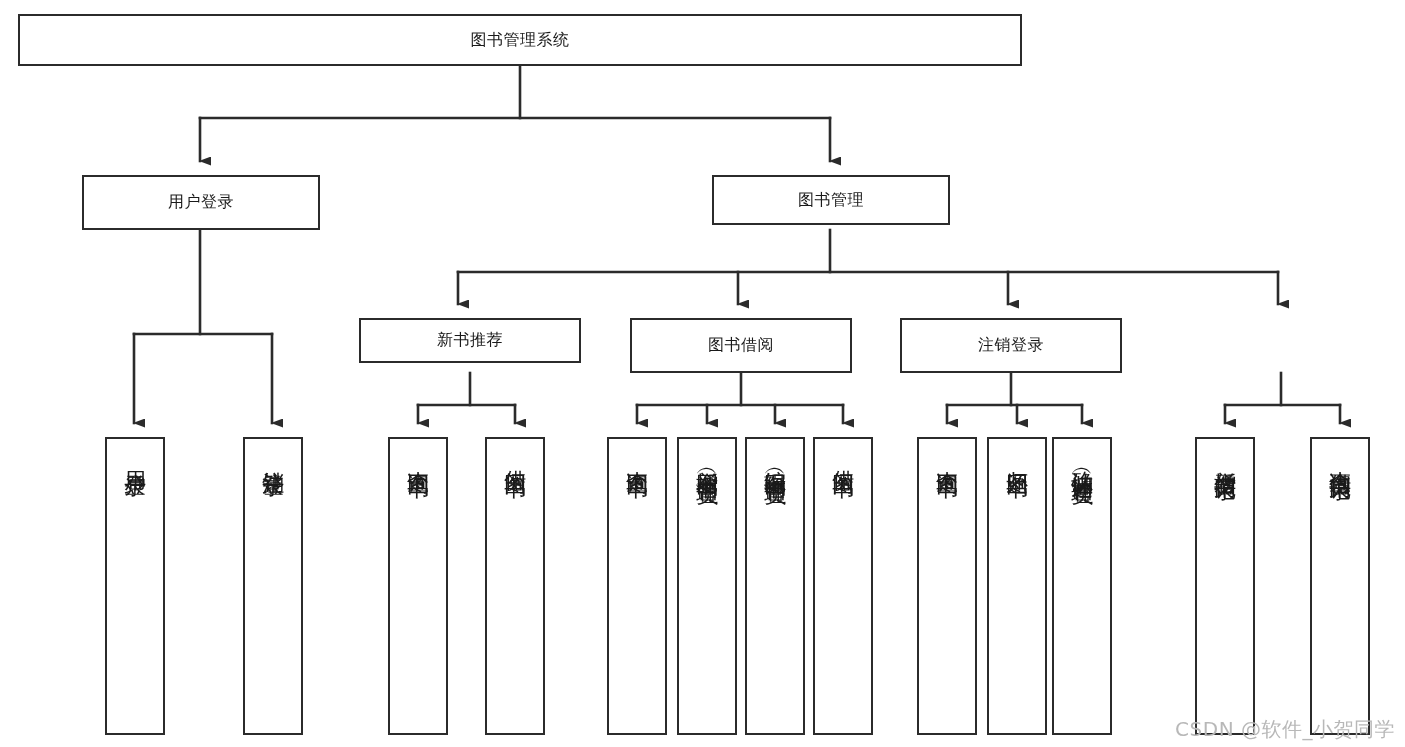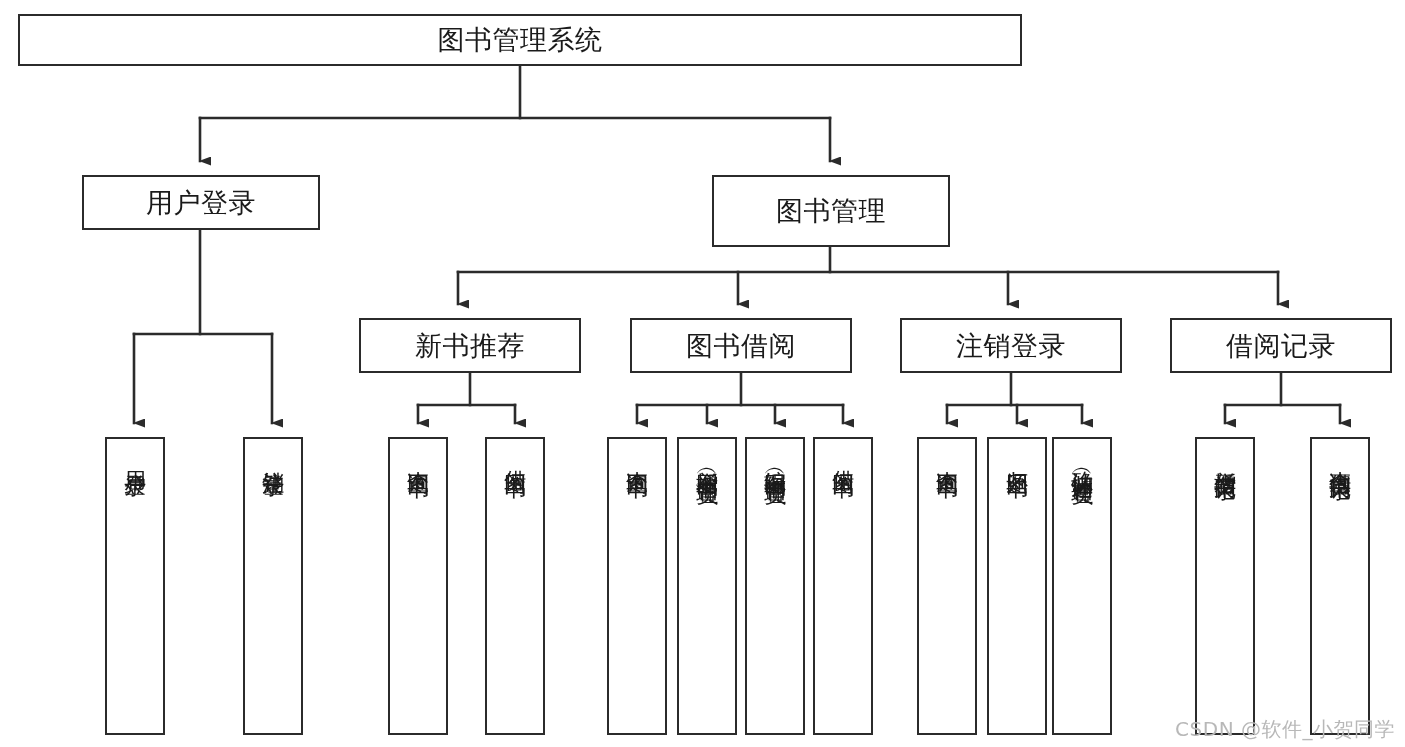--- a/index.html
+++ b/index.html
@@ -29,21 +29,21 @@
     position: absolute;
     box-sizing: border-box;
     border: 2px solid #2b2b2b;
     background: #ffffff;
     display: flex;
     align-items: center;
     justify-content: center;
     color: #1a1a1a;
   }
   .node .label {
-    font-size: 27px;
+    font-size: 16px;
     line-height: 1.15;
     letter-spacing: 0.5px;
     white-space: nowrap;
   }
   .node.vert {
     align-items: flex-start;
     padding-top: 14px;
   }
   .node.vert .label {
     writing-mode: vertical-rl;
@@ -122,35 +122,32 @@
     </g>
   </svg>
 
   <div class="node" style="left:18px; top:14px; width:1004px; height:52px;">
     <span class="label">图书管理系统</span>
   </div>
 
   <div class="node" style="left:82px; top:175px; width:238px; height:55px;">
     <span class="label">用户登录</span>
   </div>
-  <div class="node" style="left:712px; top:175px; width:238px; height:72px;">
+  <div class="node" style="left:712px; top:175px; width:238px; height:50px;">
     <span class="label">图书管理</span>
   </div>
 
-  <div class="node" style="left:359px; top:318px; width:222px; height:55px;">
+  <div class="node" style="left:359px; top:318px; width:222px; height:45px;">
     <span class="label">新书推荐</span>
   </div>
   <div class="node" style="left:630px; top:318px; width:222px; height:55px;text-align:center;">
     <span class="label">图书借阅</span>
   </div>
   <div class="node" style="left:900px; top:318px; width:222px; height:55px;">
     <span class="label">注销登录</span>
-  </div>
-  <div class="node" style="left:1170px; top:318px; width:222px; height:55px;">
-    <span class="label">借阅记录</span>
   </div>
 
   <div class="node vert" style="left:105px; top:437px; width:60px; height:298px;">
     <span class="label">用户登录</span>
   </div>
   <div class="node vert" style="left:243px; top:437px; width:60px; height:298px;">
     <span class="label">注销登录</span>
   </div>
 
   <div class="node vert" style="left:388px; top:437px; width:60px; height:298px;">

